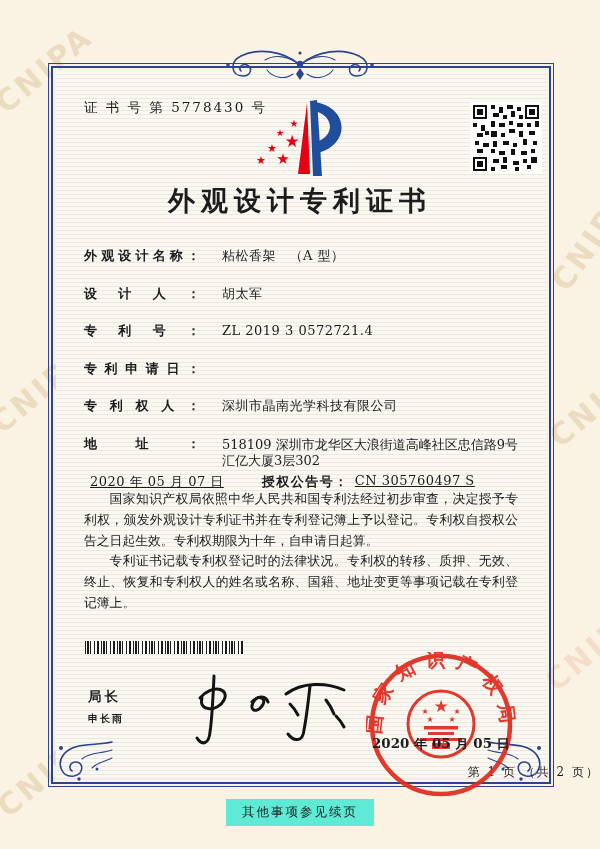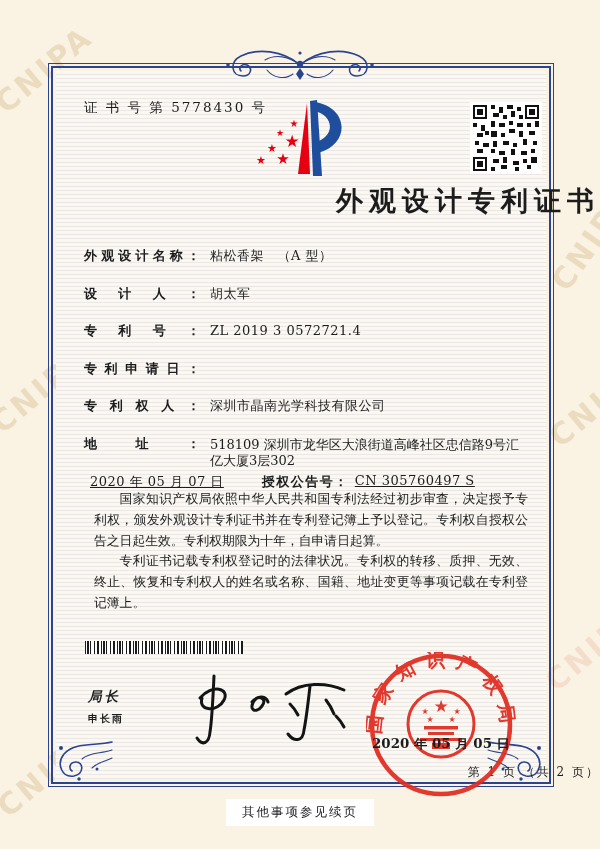--- a/index.html
+++ b/index.html
@@ -23,48 +23,48 @@
   .frame-bg{
     position:absolute;inset:3px;background-color:#fbf8f0;
     background-image:repeating-linear-gradient(0deg,rgba(122,117,166,.13) 0 1px,rgba(255,255,255,0) 1px 4px);
   }
   .ornament-top{position:absolute;left:205px;top:46px;width:190px;height:38px;}
   .ornament-bl{position:absolute;left:52px;top:738px;width:62px;height:46px;}
   .ornament-br{position:absolute;right:52px;top:738px;width:62px;height:46px;transform:scaleX(-1);}
   .cert-no{position:absolute;left:84px;top:99px;font-size:13.5px;letter-spacing:2px;}
   .logo{position:absolute;left:250px;top:94px;width:100px;height:90px;}
   .qr{position:absolute;left:470px;top:102px;width:66px;height:66px;background:#fff;padding:3px;}
-  .title{position:absolute;left:0;top:183px;width:100%;text-align:right;
+  .title{position:absolute;left:0;top:183px;width:100%;text-align:center;
          font-size:27px;font-weight:700;letter-spacing:6px;}
   .fields{position:absolute;left:84px;top:248px;width:438px;font-size:13px;}
   .frow{height:37.5px;line-height:16px;display:flex;align-items:flex-start;}
   .flabel{display:inline-block;width:116px;text-align:justify;text-align-last:justify;
           font-weight:600;flex:0 0 116px;}
-  .fvalue{margin-left:10px;letter-spacing:.5px;}
+  .fvalue{margin-left:22px;letter-spacing:.5px;}
   .fvalue.addr{font-size:13px;letter-spacing:0;margin-top:1px;}
   .grant{display:flex;height:30px;}
   .glabel{font-weight:600;letter-spacing:1.5px;}
   .gvalue{margin-left:6px;letter-spacing:.5px;text-decoration:underline;}
   .gpair2{margin-left:38px;}
   .paras{position:absolute;left:84px;top:489px;width:434px;font-size:12.8px;
-         line-height:20.8px;text-align:justify;margin-left:10px;}
+         line-height:20.8px;text-align:justify;}
   .paras p{margin:0;text-indent:2em;}
   .barcode{position:absolute;left:85px;top:641px;width:158px;height:13px;background:
     repeating-linear-gradient(90deg,#1b1b1b 0 1px,#fff 1px 2px,#1b1b1b 2px 4px,#fff 4px 5px,
     #1b1b1b 5px 6px,#fff 6px 9px,#1b1b1b 9px 10px,#fff 10px 12px,#1b1b1b 12px 14px,#fff 14px 16px);}
   .signer-title{position:absolute;left:88px;top:688px;font-size:13.5px;font-weight:600;letter-spacing:3px;
-                font-family:"DejaVu Sans","Liberation Sans",sans-serif;font-style:italic;}
+                font-family:"DejaVu Sans","Liberation Sans",sans-serif;}
   .signer-name{position:absolute;left:88px;top:712px;font-size:10px;font-weight:600;letter-spacing:2px;
                 font-family:"DejaVu Sans","Liberation Sans",sans-serif;}
   .signature{position:absolute;left:178px;top:668px;width:190px;height:95px;}
   .seal{position:absolute;left:366px;top:652px;width:152px;height:152px;z-index:5;}
   .page-note{position:absolute;left:0;top:764px;width:100%;text-align:right;
              font-size:12px;letter-spacing:2px;}
   .footer-note{position:absolute;left:50%;top:799px;transform:translateX(-50%);
-               background:#ffffff;padding:5px 16px;font-size:12.5px;letter-spacing:2px;z-index:6;}
+               background:#5eead4;padding:5px 16px;font-size:12.5px;letter-spacing:2px;z-index:6;}
 </style>
 </head>
 <body>
 
 <div class="page">
 
   <span class="wm" style="left:-14px;top:52px">CNIPA</span>
   <span class="wm pink" style="left:268px;top:128px">CNIPA</span>
   <span class="wm" style="left:356px;top:252px">CNIPA</span>
   <span class="wm" style="left:534px;top:222px;transform:rotate(-55deg)">CNIPA</span>

